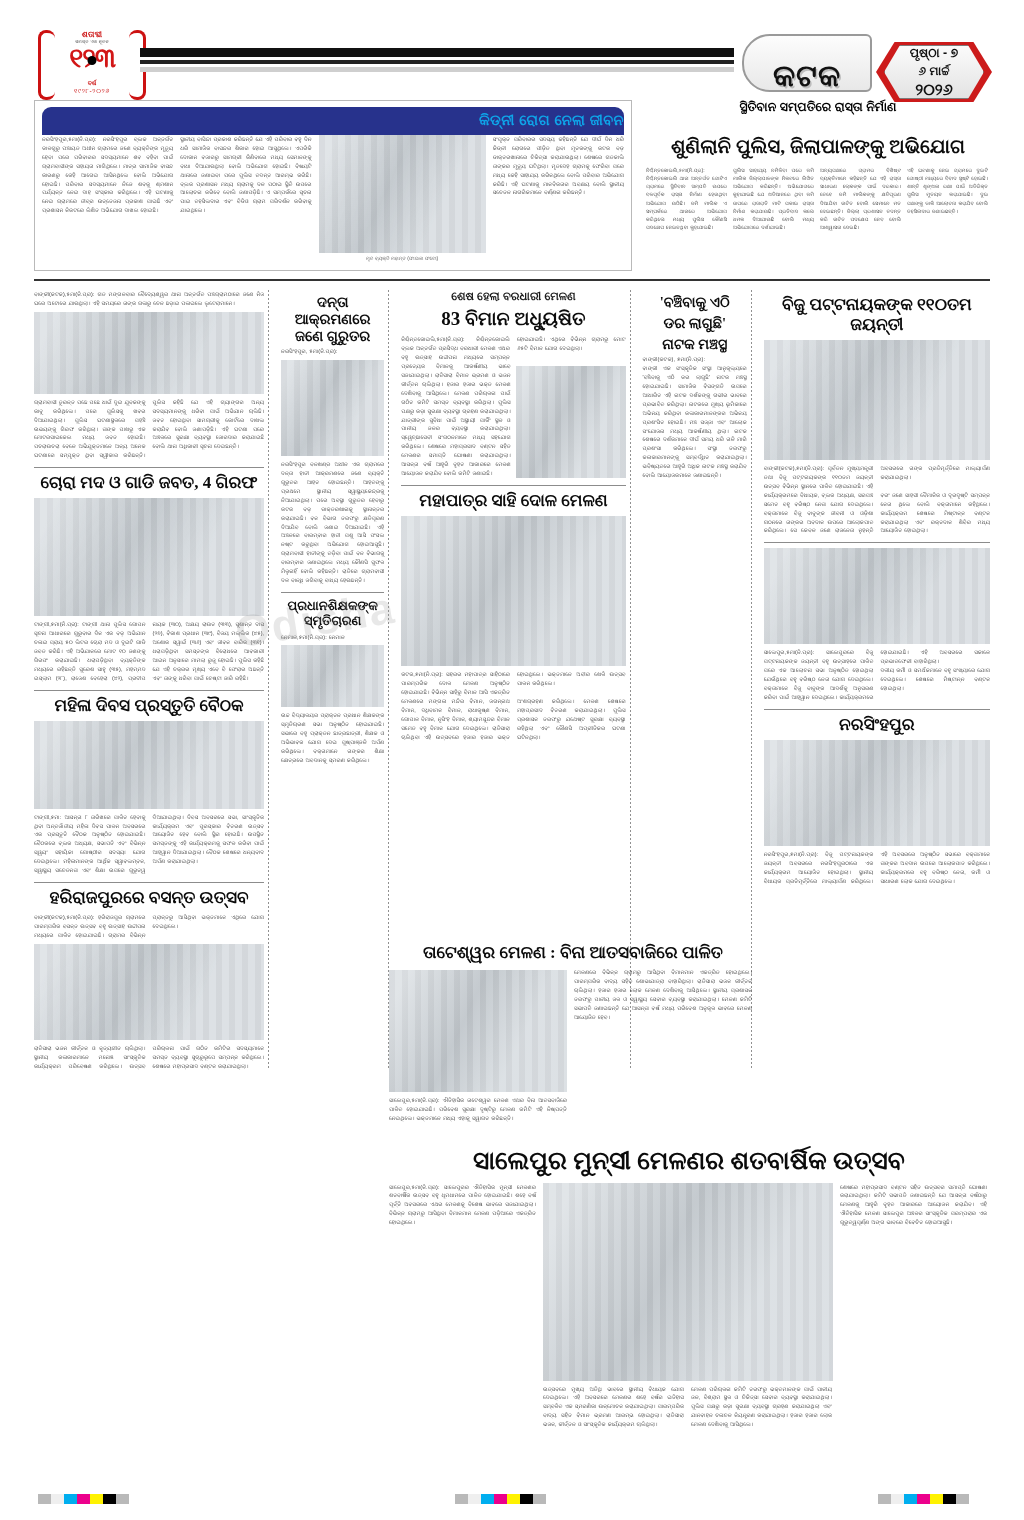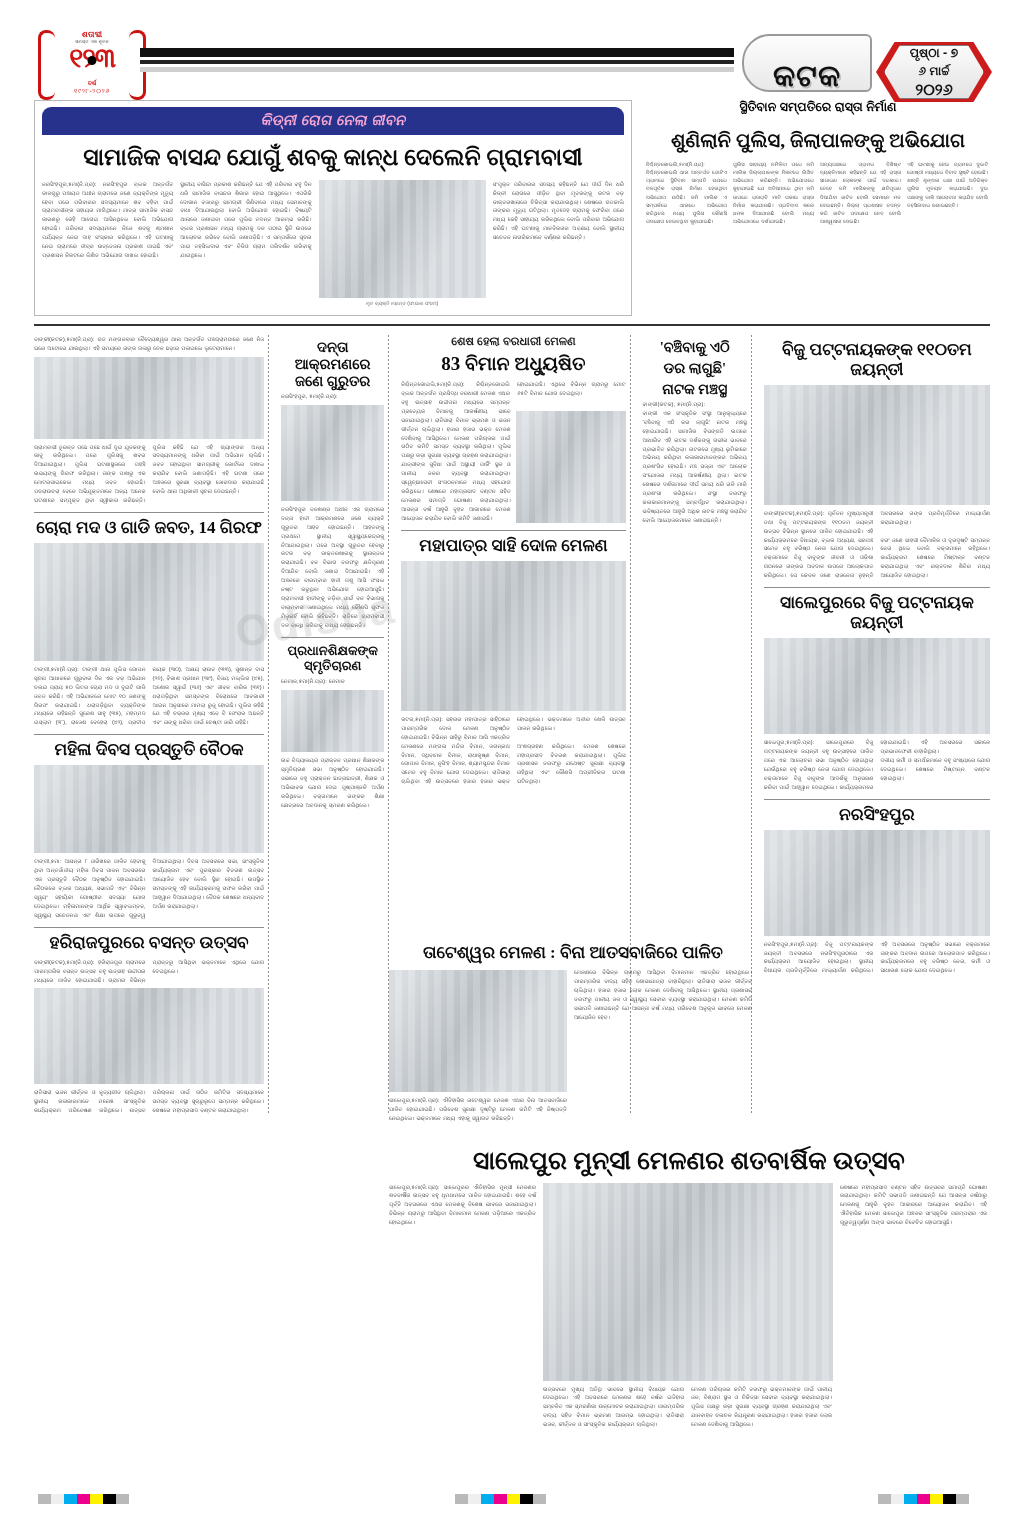--- a/index.html
+++ b/index.html
@@ -90,31 +90,31 @@
   .ph:after{ content:""; position:absolute; inset:0;
      background:
        linear-gradient(115deg, rgba(255,255,255,.35) 8%, rgba(0,0,0,.06) 42%, rgba(255,255,255,.25) 70%),
        repeating-linear-gradient(90deg, rgba(0,0,0,.05) 0 6px, rgba(255,255,255,.05) 6px 13px);
   }
 
   
   .top-area { display:flex; gap:0; padding:0 34px; }
   .top-left { width:598px; border:1px solid #b9b9b9; padding:6px 7px 8px; }
   .blue-band {
-    background:#27328c; color:#f9a8d4; text-align:center;
+    background:#27328c; color:#0ea5e9; text-align:right;
     font-size:14.5px; font-weight:bold; padding:5px 0 6px;
-    border-radius:9px 9px 0 0; letter-spacing:.4px;font-style:italic;
+    border-radius:9px 9px 0 0; letter-spacing:.4px;
   }
   .top-left .mainhl { font-size:23.5px; margin:9px 2px 8px; }
   .top-left-body { display:flex; gap:7px; }
   .tlcol { width:132px; }
   .tlphoto { width:168px; }
 
   .top-right { width:358px; padding-left:14px; }
-  .top-right .kick2 { font-size:12.5px; font-weight:bold; text-align:center; margin-bottom:14px;}
+  .top-right .kick2 { font-size:12.5px; font-weight:bold; text-align:center; margin-bottom:20px;}
   .top-right .mainhl2 { font-size:19.5px; margin-bottom:8px; }
   .tr-cols { display:flex; gap:6px; }
   .trcol { width:81px; }
 
   
   .grid { display:flex; padding:0 34px; margin-top:9px; gap:0; }
   .colA { width:243px; }
   .colB { width:117px; padding-left:8px; }
   .colC { width:245px; padding-left:8px; }
   .colD { width:118px; padding-left:8px; }
@@ -176,21 +176,20 @@
         <div class="dt">୬ ମାର୍ଚ୍ଚ</div>
         <div class="yr">୨୦୨୬</div>
       </div>
     </div>
   </div>
 
   <div class="top-area">
 
     <div class="top-left">
       <div class="blue-band">କିଡ୍‌ନୀ ରୋଗ ନେଲା ଜୀବନ</div>
-      <div class="hl mainhl">ସାମାଜିକ ବାସନ୍ଦ ଯୋଗୁଁ ଶବକୁ କାନ୍ଧ ଦେଲେନି ଗ୍ରାମବାସୀ</div>
       <div class="top-left-body">
         <div class="tlcol body-text">ନରସିଂହପୁର,୫ମା(ନି.ପ୍ର): ନରସିଂହପୁର ବ୍ଲକ ଅନ୍ତର୍ଗତ ଡାଳଗୁରୁ ପଞ୍ଚାୟତ ଅଧୀନ ଗ୍ରାମରେ ଜଣେ ବ୍ୟକ୍ତିଙ୍କ ମୃତ୍ୟୁ ହେବା ପରେ ପରିବାରର ସଦସ୍ୟମାନେ ଶବ ବହିବା ପାଇଁ ଗ୍ରାମବାସୀଙ୍କ ସହାୟତା ମାଗିଥିଲେ। ମାତ୍ର ସାମାଜିକ ବାସନ୍ଦ କାରଣରୁ କେହି ଆଗେଇ ଆସିନଥିଲେ ବୋଲି ଅଭିଯୋଗ ହୋଇଛି। ପରିବାର ସଦସ୍ୟମାନେ ନିଜେ ଶବକୁ ଶ୍ମଶାନ ପର୍ଯ୍ୟନ୍ତ ନେଇ ଦାହ ସଂସ୍କାର କରିଥିଲେ। ଏହି ଘଟଣାକୁ ନେଇ ଗ୍ରାମରେ ତୀବ୍ର ଉତ୍ତେଜନା ପ୍ରକାଶ ପାଇଛି ଏବଂ ପ୍ରଶାସନ ନିକଟରେ ଲିଖିତ ଅଭିଯୋଗ ଦାଖଲ ହୋଇଛି।</div>
         <div class="tlcol body-text">ସ୍ଥାନୀୟ ବାସିନ୍ଦା ପ୍ରକାଶ କରିଛନ୍ତି ଯେ ଏହି ପରିବାର ବହୁ ଦିନ ଧରି ସାମାଜିକ ବାସନ୍ଦର ଶିକାର ହୋଇ ଆସୁଥିଲେ। ଏପରିକି ଦୋକାନ ବଜାରରୁ ସାମଗ୍ରୀ କିଣିବାରେ ମଧ୍ୟ ସେମାନଙ୍କୁ ବାଧା ଦିଆଯାଉଥିଲା ବୋଲି ଅଭିଯୋଗ ହୋଇଛି। ବିଷୟଟି ଥାନାରେ ଜଣାଇବା ପରେ ପୁଲିସ ତଦନ୍ତ ଆରମ୍ଭ କରିଛି। ବ୍ଲକ ପ୍ରଶାସନ ମଧ୍ୟ ଗ୍ରାମକୁ ଦଳ ପଠାଇ ସ୍ଥିତି ଉପରେ ଆଲୋଚନା କରିବେ ବୋଲି ଜଣାପଡ଼ିଛି। ଏ ସମ୍ପର୍କରେ ସୂଚନା ପାଇ ତହସିଲଦାର ଏବଂ ବିଡିଓ ଗ୍ରାମ ପରିଦର୍ଶନ କରିବାକୁ ଯାଇଥିଲେ।</div>
         <div class="tlphoto">
           <div class="ph" style="height:118px"></div>
           <div class="cap">ମୃତ ବ୍ୟକ୍ତି ମହାନ୍ତ (ଫାଇଲ ଫଟୋ)</div>
         </div>
         <div class="tlcol body-text">ସଂପୃକ୍ତ ପରିବାରର ସଦସ୍ୟ କହିଛନ୍ତି ଯେ ଦୀର୍ଘ ଦିନ ଧରି କିଡ୍‌ନୀ ରୋଗରେ ପୀଡ଼ିତ ଥିବା ମୃତକଙ୍କୁ କଟକ ବଡ଼ ଡାକ୍ତରଖାନାରେ ଚିକିତ୍ସା କରାଯାଉଥିଲା। ଶେଷରେ ଗତକାଲି ତାଙ୍କର ମୃତ୍ୟୁ ଘଟିଥିଲା। ମୃତଦେହ ଗ୍ରାମକୁ ଫେରିବା ପରେ ମଧ୍ୟ କେହି ସାହାଯ୍ୟ କରିନଥିଲେ ବୋଲି ପରିବାର ଅଭିଯୋଗ କରିଛି। ଏହି ଘଟଣାକୁ ମାନବିକତାର ଅବକ୍ଷୟ ବୋଲି ସ୍ଥାନୀୟ ସଚେତନ ନାଗରିକମାନେ ବର୍ଣ୍ଣନା କରିଛନ୍ତି।</div>
       </div>
     </div>
@@ -215,21 +214,21 @@
 
       <div>
         <div class="body-text">ବାଙ୍କୀ(କଟକ),୫ମା(ନି.ପ୍ର): ଗତ ମଙ୍ଗଳବାର ବୈଦ୍ୟେଶ୍ୱର ଥାନା ଅନ୍ତର୍ଗତ ପଞ୍ଚଗ୍ରାମଠାରେ ଜଣେ ନିଜ ଘରେ ଅଟୋରେ ଯାଉଥିଲା। ଏହି ସମୟରେ ତାଙ୍କ ଗଳାରୁ ଚେନ ଛଡ଼ାଇ ପଳାଇଲେ ଲୁଟେରାମାନେ।</div>
         <div class="ph" style="height:82px;margin:4px 0"></div>
         <div class="body-text two-col">ଗ୍ରାମବାସୀ ତୁରନ୍ତ ପଛେ ପଛେ ଧାଇଁ ଦୁଇ ଯୁବକଙ୍କୁ କାବୁ କରିଥିଲେ। ପରେ ପୁଲିସକୁ ଖବର ଦିଆଯାଇଥିଲା। ପୁଲିସ ଘଟଣାସ୍ଥଳରେ ପହଞ୍ଚି ଉଭୟଙ୍କୁ ଗିରଫ କରିଥିଲା। ତାଙ୍କ ପାଖରୁ ଏକ ମୋଟରସାଇକେଲ ମଧ୍ୟ ଜବତ ହୋଇଛି। ପଚରାଉଚରା ବେଳେ ଅଭିଯୁକ୍ତମାନେ ଅନ୍ୟ ଅନେକ ଘଟଣାରେ ସମ୍ପୃକ୍ତ ଥିବା ସ୍ୱୀକାର କରିଛନ୍ତି। ପୁଲିସ କହିଛି ଯେ ଏହି ଗ୍ୟାଙ୍ଗର ଅନ୍ୟ ସଦସ୍ୟମାନଙ୍କୁ ଧରିବା ପାଇଁ ଅଭିଯାନ ଚାଲିଛି। ଜବତ ହୋଇଥିବା ସାମଗ୍ରୀକୁ କୋର୍ଟରେ ଦାଖଲ କରାଯିବ ବୋଲି ଜଣାପଡ଼ିଛି। ଏହି ଘଟଣା ପରେ ଅଞ୍ଚଳରେ ସୁରକ୍ଷା ବ୍ୟବସ୍ଥା ଜୋରଦାର କରାଯାଇଛି ବୋଲି ଥାନା ଅଧିକାରୀ ସୂଚନା ଦେଇଛନ୍ତି।</div>
       </div>
 
       <div class="rule-thin"></div>
 
       <div>
-        <div class="hl sechl-lg">ଚୋରା ମଦ ଓ ଗାଡି ଜବତ, 14 ଗିରଫ</div>
+        <div class="hl sechl-lg">ଚୋରା ମଦ ଓ ଗାଡି ଜବତ, 4 ଗିରଫ</div>
         <div class="ph" style="height:118px;margin:4px 0"></div>
         <div class="body-text two-col">ଟାଙ୍ଗୀ,୫ମା(ନି.ପ୍ର): ଟାଙ୍ଗୀ ଥାନା ପୁଲିସ ଗୋପନ ସୂଚନା ଆଧାରରେ ଗୁରୁବାର ଦିନ ଏକ ବଡ଼ ଅଭିଯାନ ଚଳାଇ ପ୍ରାୟ ୫୦ ଲିଟର ଚୋରା ମଦ ଓ ଦୁଇଟି ଗାଡି ଜବତ କରିଛି। ଏହି ଅଭିଯାନରେ ମୋଟ ୧୦ ଜଣଙ୍କୁ ଗିରଫ କରାଯାଇଛି। ଧରାପଡ଼ିଥିବା ବ୍ୟକ୍ତିଙ୍କ ମଧ୍ୟରେ ରହିଛନ୍ତି ସୁରେଶ ସାହୁ (୩୫), ମହମ୍ମଦ ଇସ୍ଲାମ (୨୮), ରାଜେଶ ବେହେରା (୪୨), ପ୍ରଦୀପ ନାୟକ (୩୦), ଅକ୍ଷୟ ରାଉତ (୩୩), ସୁଶାନ୍ତ ଦାସ (୨୭), ବିକାଶ ପ୍ରଧାନ (୩୯), ବିଜୟ ମଲ୍ଲିକ (୪୫), ଅଶୋକ ସ୍ୱାଇଁ (୩୬) ଏବଂ ଜୀବନ ବାରିକ (୩୧)। ଧରାପଡ଼ିଥିବା ସମସ୍ତଙ୍କ ବିରୋଧରେ ଆବକାରୀ ଆଇନ ଅନୁସାରେ ମାମଲା ରୁଜୁ ହୋଇଛି। ପୁଲିସ କହିଛି ଯେ ଏହି ଚକ୍ରର ମୂଖ୍ୟ ଏବେ ବି ଫେରାର ଅଛନ୍ତି ଏବଂ ତାଙ୍କୁ ଧରିବା ପାଇଁ ଚେଷ୍ଟା ଜାରି ରହିଛି।</div>
       </div>
 
       <div class="rule-thin"></div>
 
       <div>
         <div class="hl sechl-lg">ମହିଳା ଦିବସ ପ୍ରସ୍ତୁତି ବୈଠକ</div>
         <div class="ph" style="height:88px;margin:4px 0"></div>
         <div class="body-text two-col">ଟାଙ୍ଗୀ,୫ମା: ଆସନ୍ତା ୮ ତାରିଖରେ ପାଳିତ ହେବାକୁ ଥିବା ଅନ୍ତର୍ଜାତୀୟ ମହିଳା ଦିବସ ପାଳନ ଅବସରରେ ଏକ ପ୍ରସ୍ତୁତି ବୈଠକ ଅନୁଷ୍ଠିତ ହୋଇଯାଇଛି। ବୈଠକରେ ବ୍ଲକ ଅଧ୍ୟକ୍ଷ, ସଭାପତି ଏବଂ ବିଭିନ୍ନ ସ୍ୱୟଂ ସହାୟିକା ଗୋଷ୍ଠୀର ସଦସ୍ୟା ଯୋଗ ଦେଇଥିଲେ। ମହିଳାମାନଙ୍କ ଆର୍ଥିକ ସ୍ୱାବଲମ୍ବନ, ସ୍ୱାସ୍ଥ୍ୟ ସଚେତନତା ଏବଂ ଶିକ୍ଷା ଉପରେ ଗୁରୁତ୍ୱ ଦିଆଯାଇଥିଲା। ଦିବସ ଅବସରରେ ସଭା, ସାଂସ୍କୃତିକ କାର୍ଯ୍ୟକ୍ରମ ଏବଂ ପୁରସ୍କାର ବିତରଣ ଉତ୍ସବ ଆୟୋଜିତ ହେବ ବୋଲି ସ୍ଥିର ହୋଇଛି। ଉପସ୍ଥିତ ସମସ୍ତଙ୍କୁ ଏହି କାର୍ଯ୍ୟକ୍ରମକୁ ସଫଳ କରିବା ପାଇଁ ଆହ୍ୱାନ ଦିଆଯାଇଥିଲା। ବୈଠକ ଶେଷରେ ଧନ୍ୟବାଦ ଅର୍ପଣ କରାଯାଇଥିଲା।</div>
@@ -309,21 +308,20 @@
       <div>
         <div class="hl sechl-lg">ବିଜୁ ପଟ୍ଟନାୟକଙ୍କ ୧୧୦ତମ ଜୟନ୍ତୀ</div>
         <div class="ph" style="height:120px;margin:4px 0"></div>
         <div class="body-text two-col">ବାଙ୍କୀ(କଟକ),୫ମା(ନି.ପ୍ର): ପୂର୍ବତନ ମୁଖ୍ୟମନ୍ତ୍ରୀ ତଥା ବିଜୁ ପଟ୍ଟନାୟକଙ୍କ ୧୧୦ତମ ଜୟନ୍ତୀ ଉତ୍ସବ ବିଭିନ୍ନ ସ୍ଥାନରେ ପାଳିତ ହୋଇଯାଇଛି। ଏହି ଅବସରରେ ତାଙ୍କ ପ୍ରତିମୂର୍ତ୍ତିରେ ମାଲ୍ୟାର୍ପଣ କରାଯାଇଥିଲା।</div>
         <div class="body-text two-col">କାର୍ଯ୍ୟକ୍ରମରେ ବିଧାୟକ, ବ୍ଲକ ଅଧ୍ୟକ୍ଷ, ସରପଞ୍ଚ ସମେତ ବହୁ ବରିଷ୍ଠ ନେତା ଯୋଗ ଦେଇଥିଲେ। ବକ୍ତାମାନେ ବିଜୁ ବାବୁଙ୍କ ଜୀବନୀ ଓ ଓଡ଼ିଶା ଗଠନରେ ତାଙ୍କର ଅବଦାନ ଉପରେ ଆଲୋକପାତ କରିଥିଲେ। ସେ କେବଳ ଜଣେ ରାଜନେତା ନୁହନ୍ତି ବରଂ ଜଣେ ସାହସୀ ବୈମାନିକ ଓ ଦୂରଦୃଷ୍ଟି ସମ୍ପନ୍ନ ନେତା ଥିଲେ ବୋଲି ବକ୍ତାମାନେ କହିଥିଲେ। କାର୍ଯ୍ୟକ୍ରମ ଶେଷରେ ମିଷ୍ଟାନ୍ନ ବଣ୍ଟନ କରାଯାଇଥିଲା ଏବଂ ରକ୍ତଦାନ ଶିବିର ମଧ୍ୟ ଆୟୋଜିତ ହୋଇଥିଲା।</div>
       </div>
 
       <div class="rule-thin"></div>
 
       <div>
-        <div class="hl sechl-lg">ସାଲେପୁରରେ ବିଜୁ ପଟ୍ଟନାୟକ ଜୟନ୍ତୀ</div>
         <div class="ph" style="height:96px;margin:4px 0"></div>
         <div class="body-text two-col">ସାଲେପୁର,୫ମା(ନି.ପ୍ର): ସାଲେପୁରରେ ବିଜୁ ପଟ୍ଟନାୟକଙ୍କ ଜୟନ୍ତୀ ବହୁ ଉତ୍ସାହରେ ପାଳିତ ହୋଇଯାଇଛି। ଏହି ଅବସରରେ ସକାଳେ ପ୍ରଭାତଫେରୀ ବାହାରିଥିଲା।</div>
         <div class="body-text two-col">ପରେ ଏକ ଆଲୋଚନା ସଭା ଅନୁଷ୍ଠିତ ହୋଇଥିଲା ଯେଉଁଥିରେ ବହୁ ବରିଷ୍ଠ ନେତା ଯୋଗ ଦେଇଥିଲେ। ବକ୍ତାମାନେ ବିଜୁ ବାବୁଙ୍କ ଆଦର୍ଶକୁ ଅନୁସରଣ କରିବା ପାଇଁ ଆହ୍ୱାନ ଦେଇଥିଲେ। କାର୍ଯ୍ୟକ୍ରମରେ ଦଳୀୟ କର୍ମୀ ଓ ସମର୍ଥକମାନେ ବହୁ ସଂଖ୍ୟାରେ ଯୋଗ ଦେଇଥିଲେ। ଶେଷରେ ମିଷ୍ଟାନ୍ନ ବଣ୍ଟନ ହୋଇଥିଲା।</div>
       </div>
 
       <div class="rule-thin"></div>
 
       <div>
         <div class="hl sechl-lg">ନରସିଂହପୁର</div>
         <div class="ph" style="height:106px;margin:4px 0"></div>

